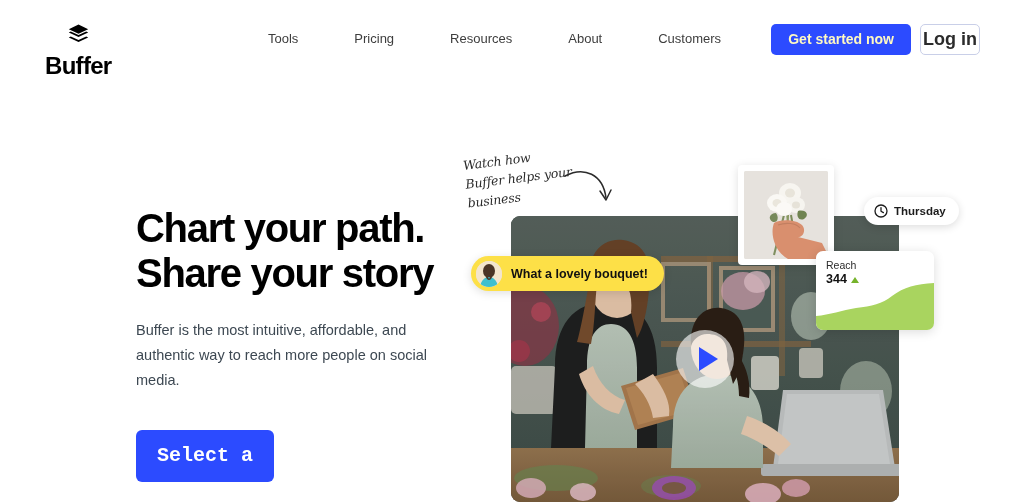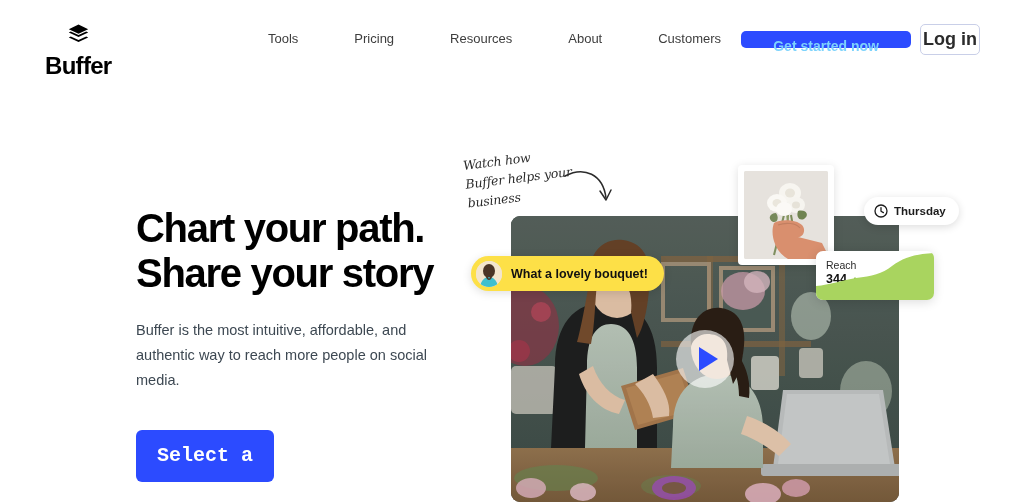--- a/index.html
+++ b/index.html
@@ -79,27 +79,27 @@
   .header-actions {
     position: absolute;
     right: 44px;
     top: 24px;
     display: flex;
     align-items: center;
     gap: 9px;
   }
   .btn-primary-sm {
     background: #2C4BFF;
-    color: #7dd3fc;
+    color: #fef9c3;
     border: none;
     border-radius: 5px;
     font-size: 14px;
     font-weight: 700;
-    padding: 0 32px;
-    height: 17px;
+    padding: 0 17px;
+    height: 31px;
     line-height: 31px;
     cursor: pointer;
     font-family: inherit;
     white-space: nowrap;
   }
   .btn-outline-sm {
     background: #ffffff;
     color: #2b2b2b;
     border: 1px solid #c9cfe8;
     border-radius: 5px;
@@ -260,21 +260,21 @@
     font-weight: 700;
     color: #1c1c1c;
     white-space: nowrap;
   }
 
   .card-reach {
     position: absolute;
     left: 816px;
     top: 251px;
     width: 118px;
-    height: 49px;
+    height: 79px;
     background: #ffffff;
     border-radius: 7px;
     box-shadow: 0 2px 11px rgba(0,0,0,0.14);
     overflow: hidden;
     z-index: 9;
   }
   .card-reach-label {
     position: absolute;
     left: 10px; top: 8px;
     font-size: 10.5px;

